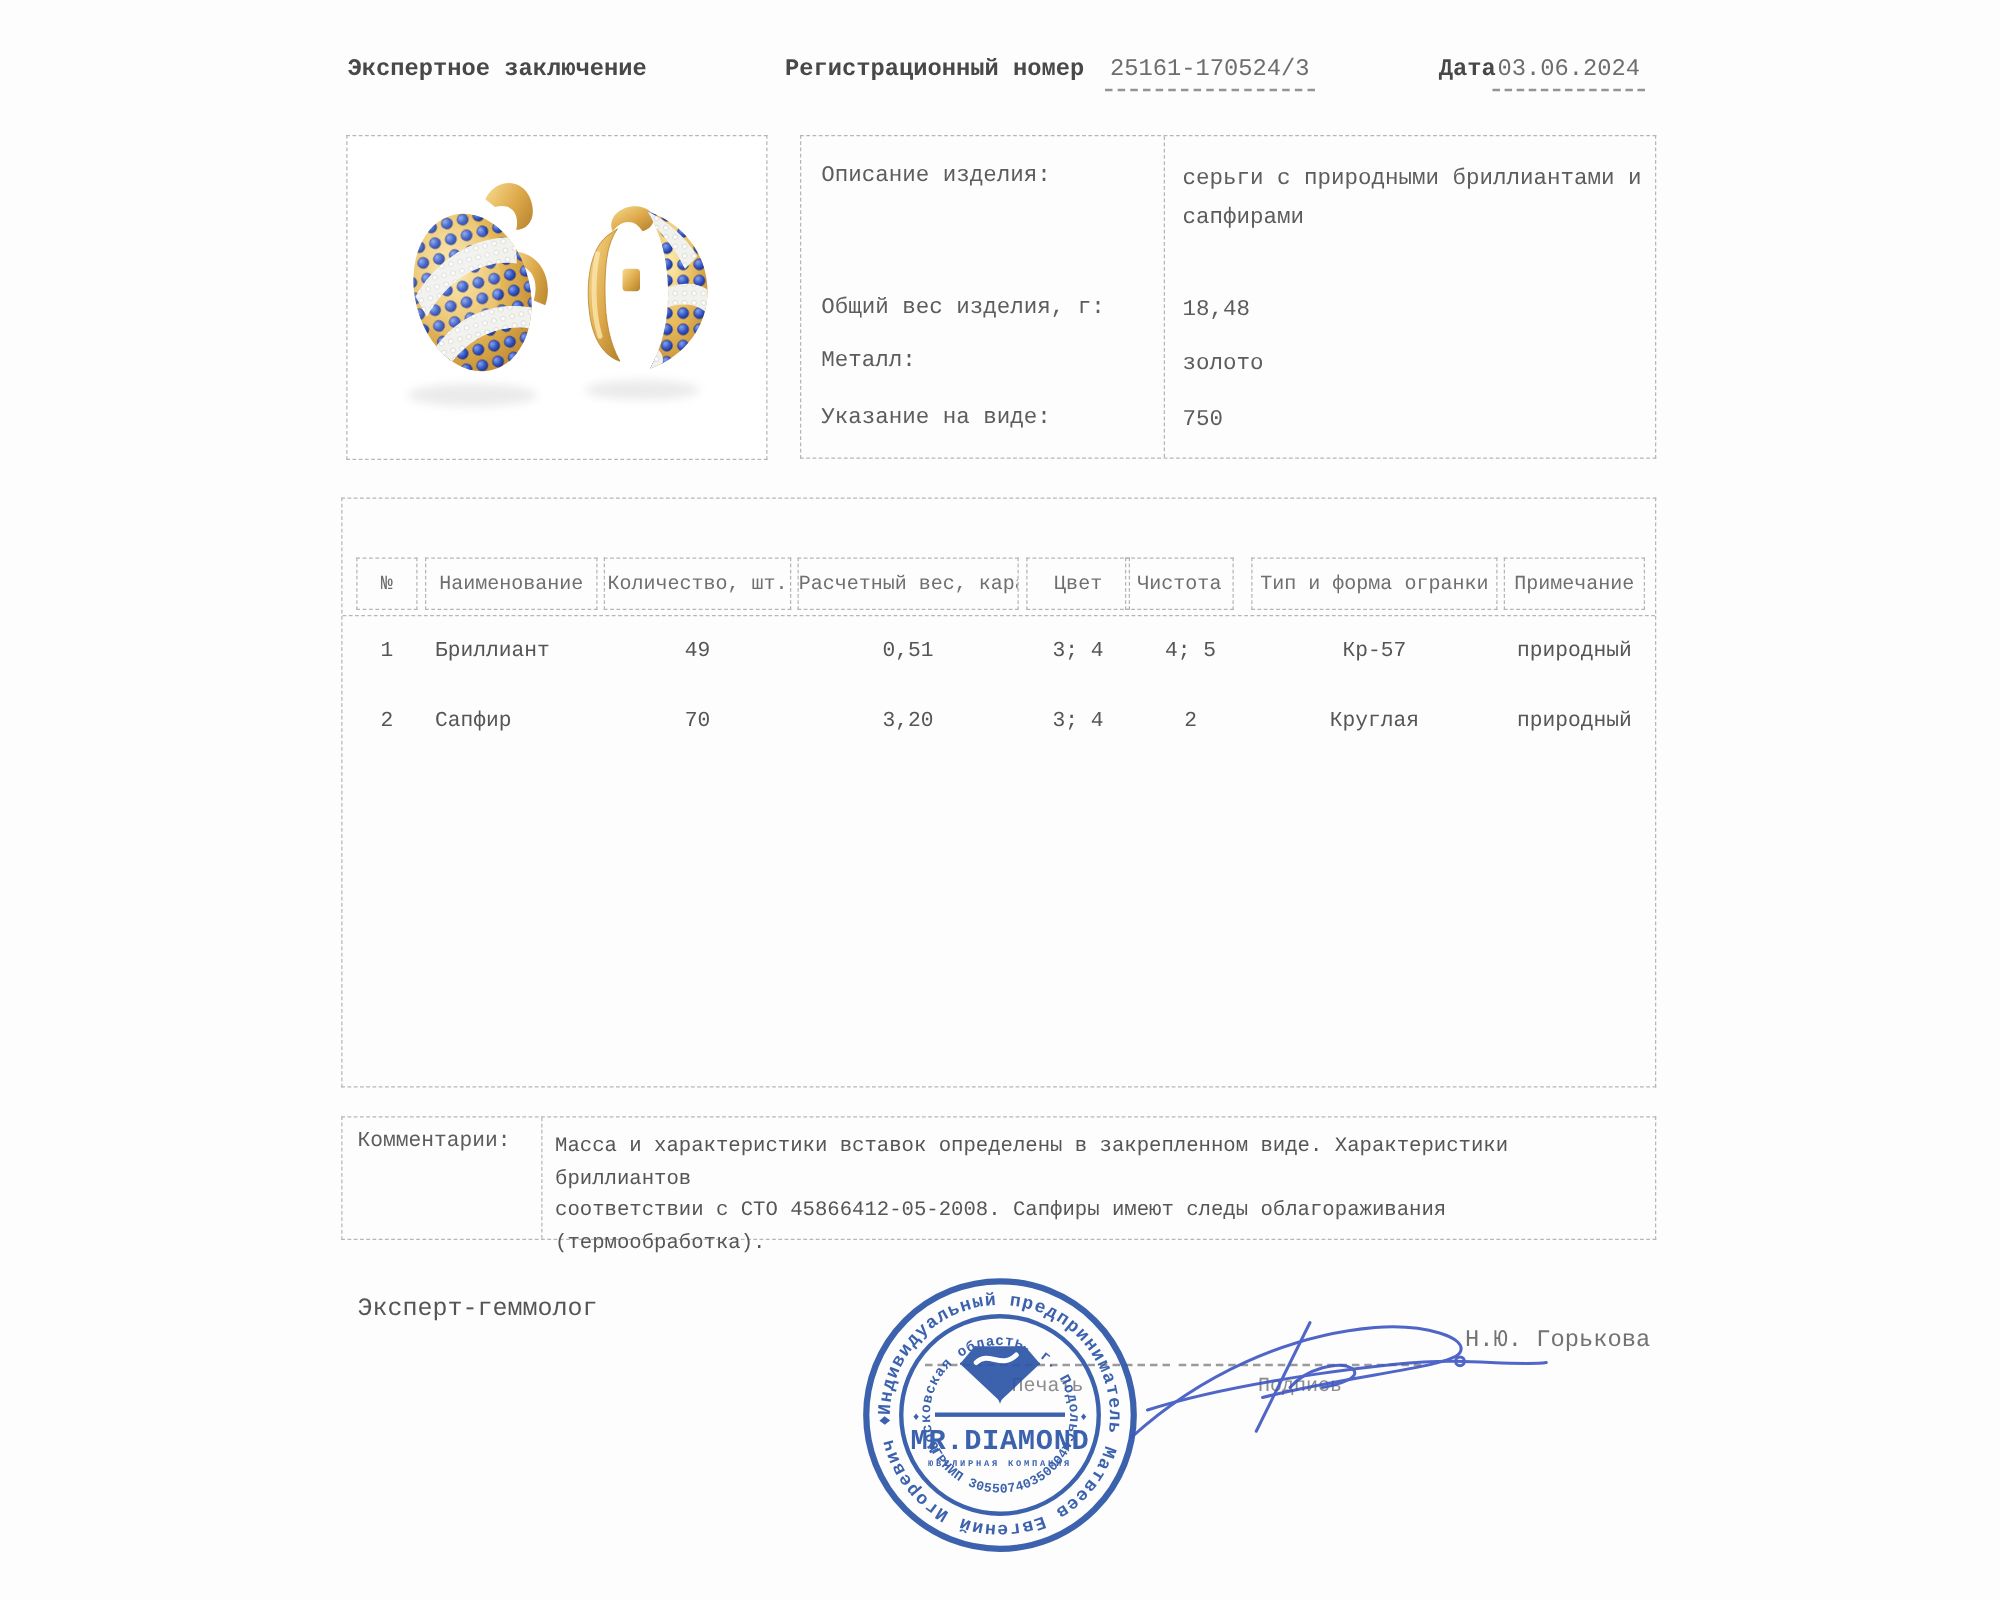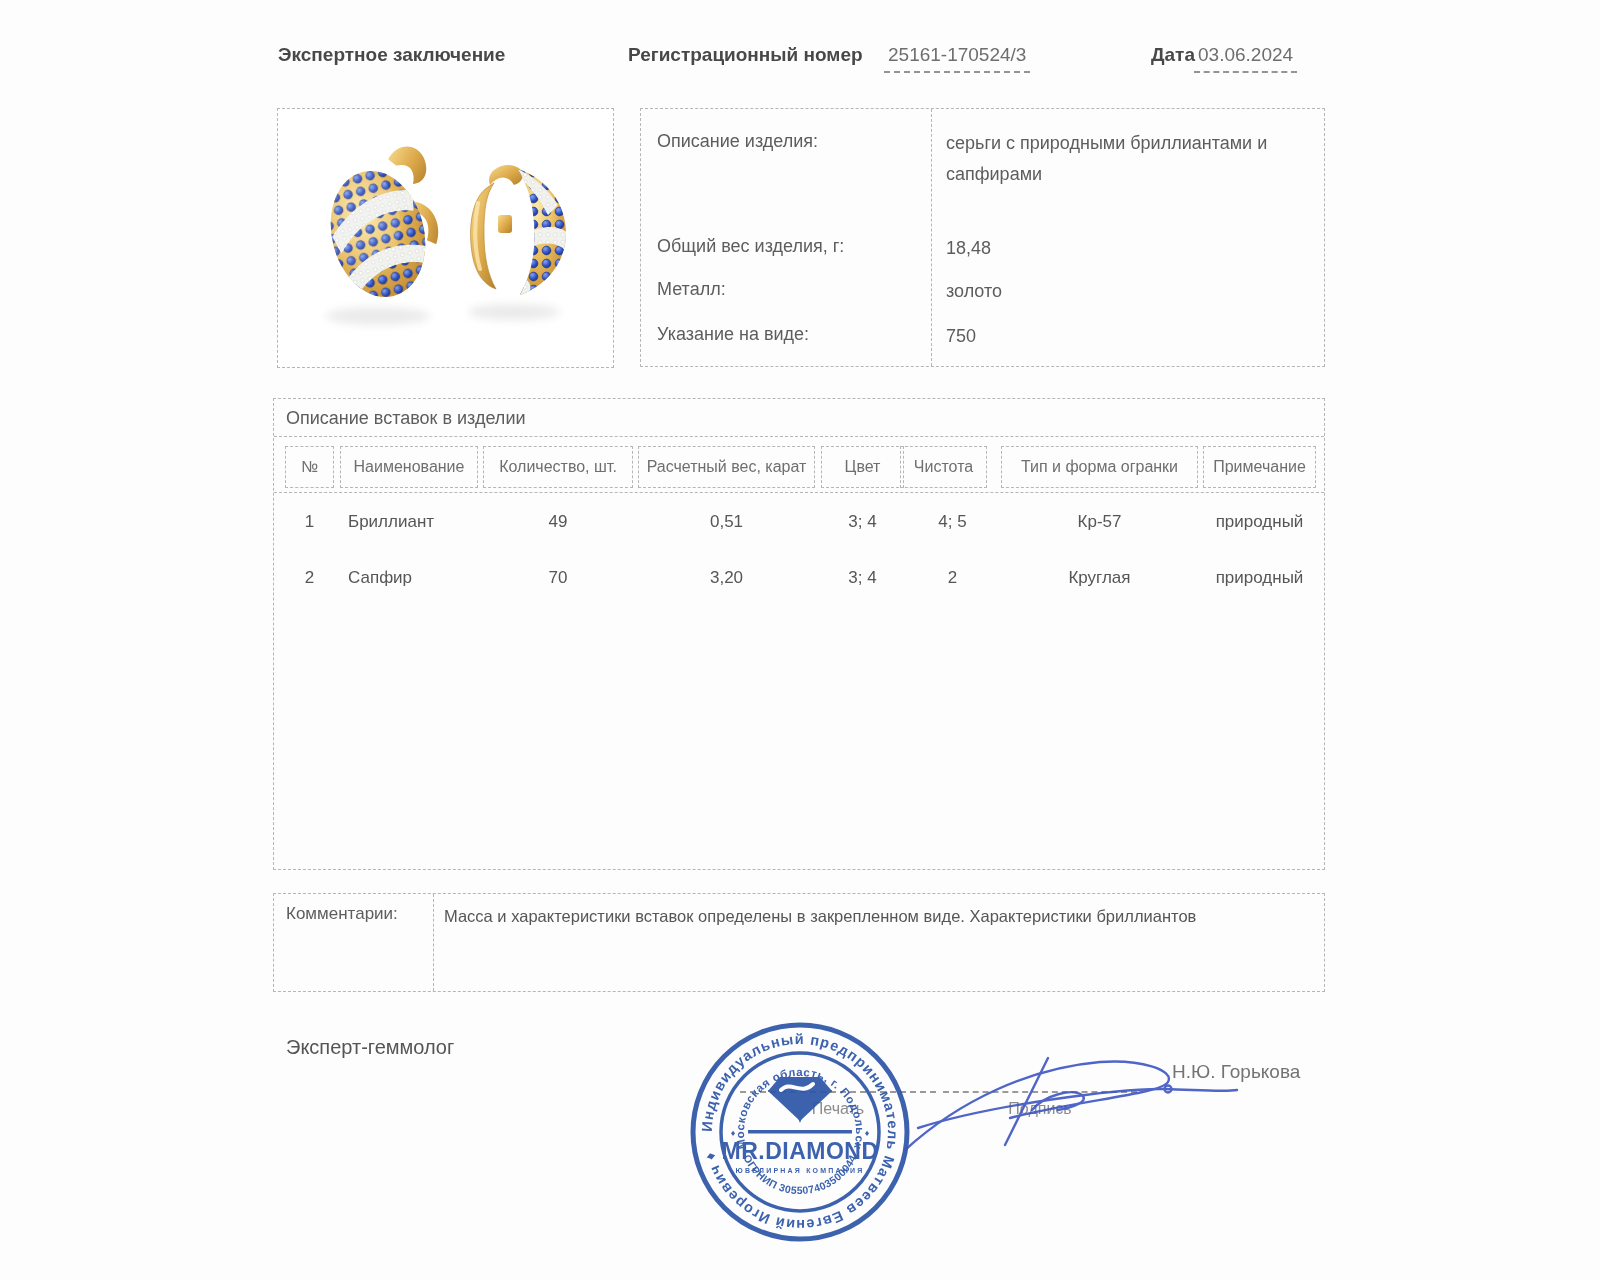--- a/index.html
+++ b/index.html
@@ -1,17 +1,17 @@
 <!DOCTYPE html>
 <html><head>
 <meta charset="utf-8">
 <style>
   html,body{margin:0;padding:0;background:#fdfdfd;}
   .page{position:relative;width:1600px;height:1280px;background:#fdfdfd;overflow:hidden;
-        font-family:Liberation Sans, sans-serif;color:#5a5a5a;}
+        font-family:Liberation Mono, monospace;color:#5a5a5a;}
   .abs{position:absolute;}
   .bold{font-weight:bold;color:#484848;}
   .dashed{border:1px dashed #b6b6b6;}
   .dash-underline{border-bottom:2px dashed #949494;padding:0 4px 5px 4px;}
   
   .h-title{left:278px;top:44px;font-size:19px;}
   .h-reglabel{left:628px;top:44px;font-size:19px;}
   .h-regvalue{left:884px;top:44px;font-size:19px;color:#6e6e6e;min-width:138px;}
   .h-datelabel{left:1151px;top:44px;font-size:19px;}
   .h-datevalue{left:1194px;top:44px;font-size:19px;color:#6e6e6e;}
@@ -133,23 +133,20 @@
     <div class="desc-value" style="top:19px;">серьги с природными бриллиантами и сапфирами</div>
     <div class="desc-label" style="top:127px;">Общий вес изделия, г:</div>
     <div class="desc-value" style="top:124px;">18,48</div>
     <div class="desc-label" style="top:170px;">Металл:</div>
     <div class="desc-value" style="top:167px;">золото</div>
     <div class="desc-label" style="top:215px;">Указание на виде:</div>
     <div class="desc-value" style="top:212px;">750</div>
   </div>
 
   <div class="abs tbl dashed">
-    <div class="tbl-title">
-      <span>Описание вставок в изделии</span>
-    </div>
     <div class="tbl-head">
       <div class="th" style="left:11px;width:49px;">№</div>
       <div class="th" style="left:66px;width:138px;">Наименование</div>
       <div class="th" style="left:209px;width:150px;">Количество, шт.</div>
       <div class="th" style="left:364px;width:177px;">Расчетный вес, карат</div>
       <div class="th" style="left:547px;width:83px;text-align:center;">Цвет</div>
       <div class="th" style="left:626px;width:87px;">Чистота</div>
       <div class="th" style="left:727px;width:197px;">Тип и форма огранки</div>
       <div class="th" style="left:929px;width:113px;">Примечание</div>
     </div>
@@ -173,20 +170,21 @@
       <div class="td" style="left:727px;top:168px;width:197px;">Круглая</div>
       <div class="td" style="left:929px;top:168px;width:113px;">природный</div>
     </div>
   </div>
 
   <div class="abs cm dashed">
     <div class="cm-divider"></div>
     <div class="cm-label">Комментарии:</div>
     <div class="cm-text">
       <div>Масса и характеристики вставок определены в закрепленном виде. Характеристики бриллиантов</div>
+      <div>соответствии с СТО 45866412-05-2008. Сапфиры имеют следы облагораживания (термообработка).</div>
     </div>
   </div>
 
   <div class="abs exp-title">Эксперт-геммолог</div>
 
   <div class="abs fld-line" style="left:740px;top:1091px;width:196px;"></div>
   <div class="abs fld-label" style="left:740px;top:1100px;width:196px;">Печать</div>
 
   <div class="abs fld-line" style="left:943px;top:1091px;width:194px;"></div>
   <div class="abs fld-label" style="left:943px;top:1100px;width:194px;">Подпись</div>

